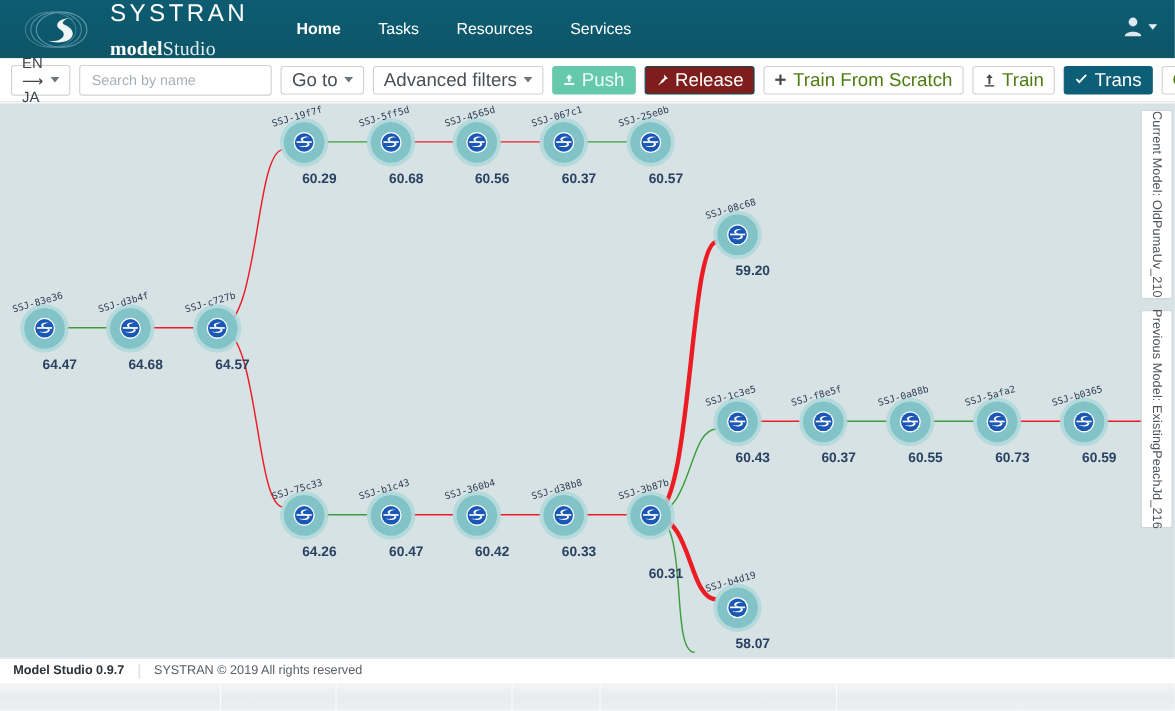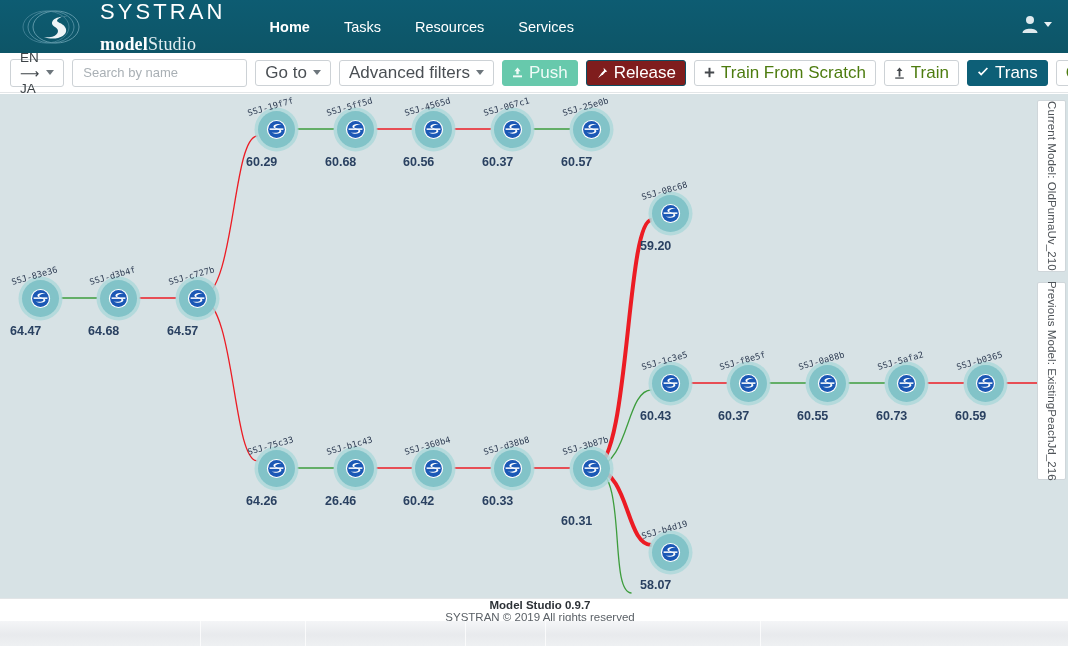--- a/index.html
+++ b/index.html
@@ -101,21 +101,21 @@
   .canvas svg { position: absolute; left: 0; top: 0; }
 
   .node-label {
     position: absolute; font-family: "DejaVu Sans Mono", monospace;
     font-size: 8.6px; color: #2d3b52; white-space: nowrap;
     transform-origin: left bottom; letter-spacing: .1px;
   }
   .node-score {
     position: absolute; font-family: "Liberation Sans", sans-serif;
     font-size: 12.5px; font-weight: 700; color: #2a4161;
-    white-space: nowrap; text-align: left;
+    white-space: nowrap; text-align: right;
   }
 
   
   .side-panel {
     position: absolute; right: 2px;
     width: 29px; border: 1px solid #cfd6da; background: #fff;
     border-radius: 2px; z-index: 30;
     display: flex; align-items: center; justify-content: center;
   }
   .side-panel span {
@@ -125,21 +125,21 @@
   }
   #panel-current  { top: 100px; height: 172px; }
   #panel-previous { top: 282px; height: 198px; }
 
   
   .footer {
     position: absolute; left: 0; top: 598px;
     width: 1068px; height: 23px; background: #ffffff;
     border-top: 1px solid #e2e5e7;
     display: flex; align-items: center; padding-left: 12px;
-    font-size: 11.5px; color: #5a6066; flex-direction: column;
+    font-size: 11.5px; color: #5a6066;
   }
   .footer .ver { font-weight: 700; color: #2c3136; }
   .footer .sep {
     display: inline-block; width: 1px; height: 13px;
     background: #d2d6d9; margin: 0 13px;
   }
   .bottom-bar {
     position: absolute; left: 0; top: 621px; width: 1068px; height: 25px;
     background: linear-gradient(180deg,#f4f5f7 0%, #e8eaed 55%, #eef0f2 100%);
   }
@@ -414,21 +414,21 @@
          <circle cx="22.5" cy="22.5" r="18.5" fill="#82c3c8"></circle>
          <circle cx="22.5" cy="22.5" r="9.6" fill="#ffffff"></circle>
          <circle cx="22.5" cy="22.5" r="8.4" fill="#1b58b5"></circle>
          <path d="M27.6 17.8 C24.2 16.4 19.6 17.2 19.4 19.6 C19.2 21.8 24.4 22.0 25.4 23.4
                   C26.4 24.9 22.0 26.6 17.6 25.4 C21.4 27.6 27.2 26.8 27.4 24.3
                   C27.6 22.0 22.2 21.9 21.4 20.5 C20.6 19.1 24.2 17.2 27.6 17.8 Z" fill="#ffffff"></path>
          <rect x="15.6" y="21.4" width="13.8" height="1.5" fill="#ffffff"></rect>
        </svg>
       </div>
       <div class="node-label" style="left: 328px; top: 353px; transform: rotate(-16deg);">SSJ-b1c43</div>
-      <div class="node-score" style="left: 325px; top: 400px; width: 60px;">26.46</div>
+      <div class="node-score" style="left: 325px; top: 400px; width: 60px;">60.47</div>
       <div style="position: absolute; left: 410.5px; top: 351.5px; width: 45px; height: 45px; cursor: pointer;">
         <svg width="45" height="45" viewBox="0 0 45 45">
          <circle cx="22.5" cy="22.5" r="22" fill="#aed8da" opacity=".85"></circle>
          <circle cx="22.5" cy="22.5" r="18.5" fill="#82c3c8"></circle>
          <circle cx="22.5" cy="22.5" r="9.6" fill="#ffffff"></circle>
          <circle cx="22.5" cy="22.5" r="8.4" fill="#1b58b5"></circle>
          <path d="M27.6 17.8 C24.2 16.4 19.6 17.2 19.4 19.6 C19.2 21.8 24.4 22.0 25.4 23.4
                   C26.4 24.9 22.0 26.6 17.6 25.4 C21.4 27.6 27.2 26.8 27.4 24.3
                   C27.6 22.0 22.2 21.9 21.4 20.5 C20.6 19.1 24.2 17.2 27.6 17.8 Z" fill="#ffffff"></path>
          <rect x="15.6" y="21.4" width="13.8" height="1.5" fill="#ffffff"></rect>

